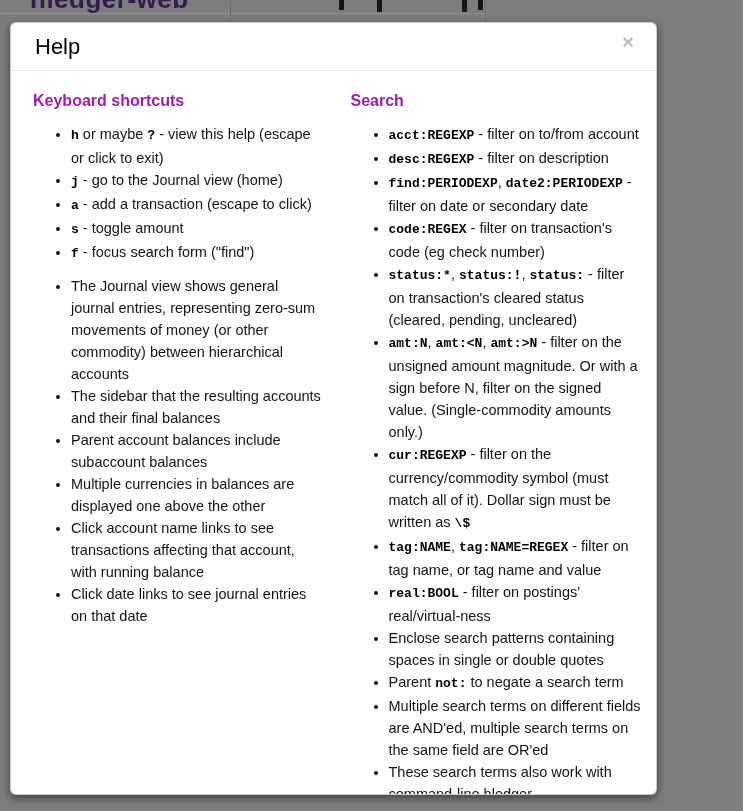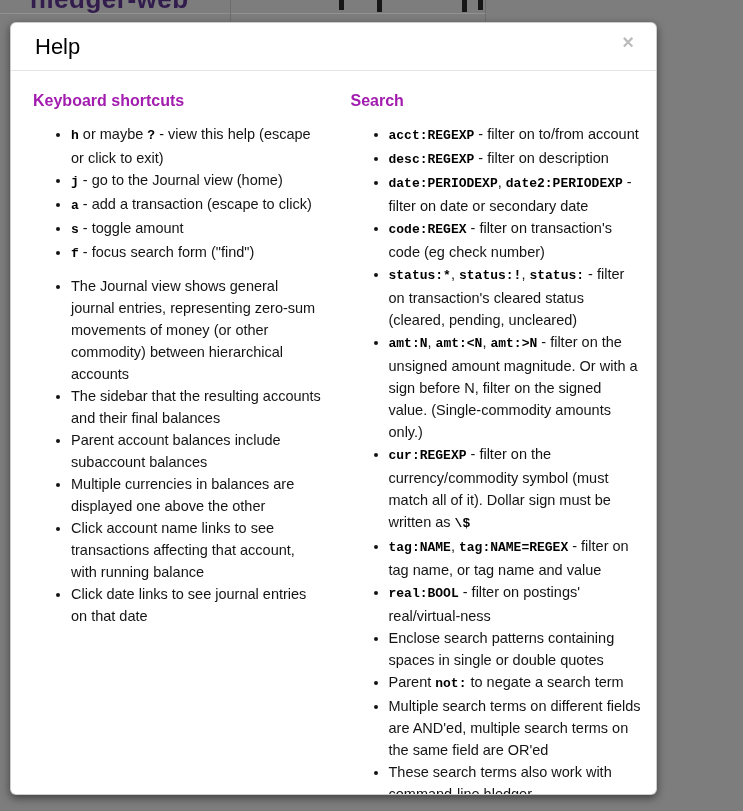--- a/index.html
+++ b/index.html
@@ -112,21 +112,21 @@
           <li><span>Multiple currencies in balances are displayed one above the other</span></li>
           <li><span>Click account name links to see transactions affecting that account, with running balance</span></li>
           <li><span>Click date links to see journal entries on that date</span></li>
         </ul>
       </div>
     <div class="help-col">
         <h3 class="section-heading">Search</h3>
         <ul class="help-list">
           <li><span class="code">acct:REGEXP</span><span> - filter on to/from account</span></li>
           <li><span class="code">desc:REGEXP</span><span> - filter on description</span></li>
-          <li><span class="code">date:PERIODEXP</span><span>, </span><span class="code">date2:PERIODEXP</span><span> - filter on date or secondary date</span></li>
+          <li><span class="code">find:PERIODEXP</span><span>, </span><span class="code">date2:PERIODEXP</span><span> - filter on date or secondary date</span></li>
           <li><span class="code">code:REGEX</span><span> - filter on transaction's code (eg check number)</span></li>
           <li><span class="code">status:*</span><span>, </span><span class="code">status:!</span><span>, </span><span class="code">status:</span><span> - filter on transaction's cleared status (cleared, pending, uncleared)</span></li>
           <li><span class="code">amt:N</span><span>, </span><span class="code">amt:&lt;N</span><span>, </span><span class="code">amt:&gt;N</span><span> - filter on the unsigned amount magnitude. Or with a sign before N, filter on the signed value. (Single-commodity amounts only.)</span></li>
           <li><span class="code">cur:REGEXP</span><span> - filter on the currency/commodity symbol (must match all of it). Dollar sign must be written as </span><span class="code">\$</span></li>
           <li><span class="code">tag:NAME</span><span>, </span><span class="code">tag:NAME=REGEX</span><span> - filter on tag name, or tag name and value</span></li>
           <li><span class="code">real:BOOL</span><span> - filter on postings' real/virtual-ness</span></li>
           <li><span>Enclose search patterns containing spaces in single or double quotes</span></li>
           <li><span>Parent </span><span class="code">not:</span><span> to negate a search term</span></li>
           <li><span>Multiple search terms on different fields are AND'ed, multiple search terms on the same field are OR'ed</span></li>
           <li><span>These search terms also work with command-line hledger</span></li>

